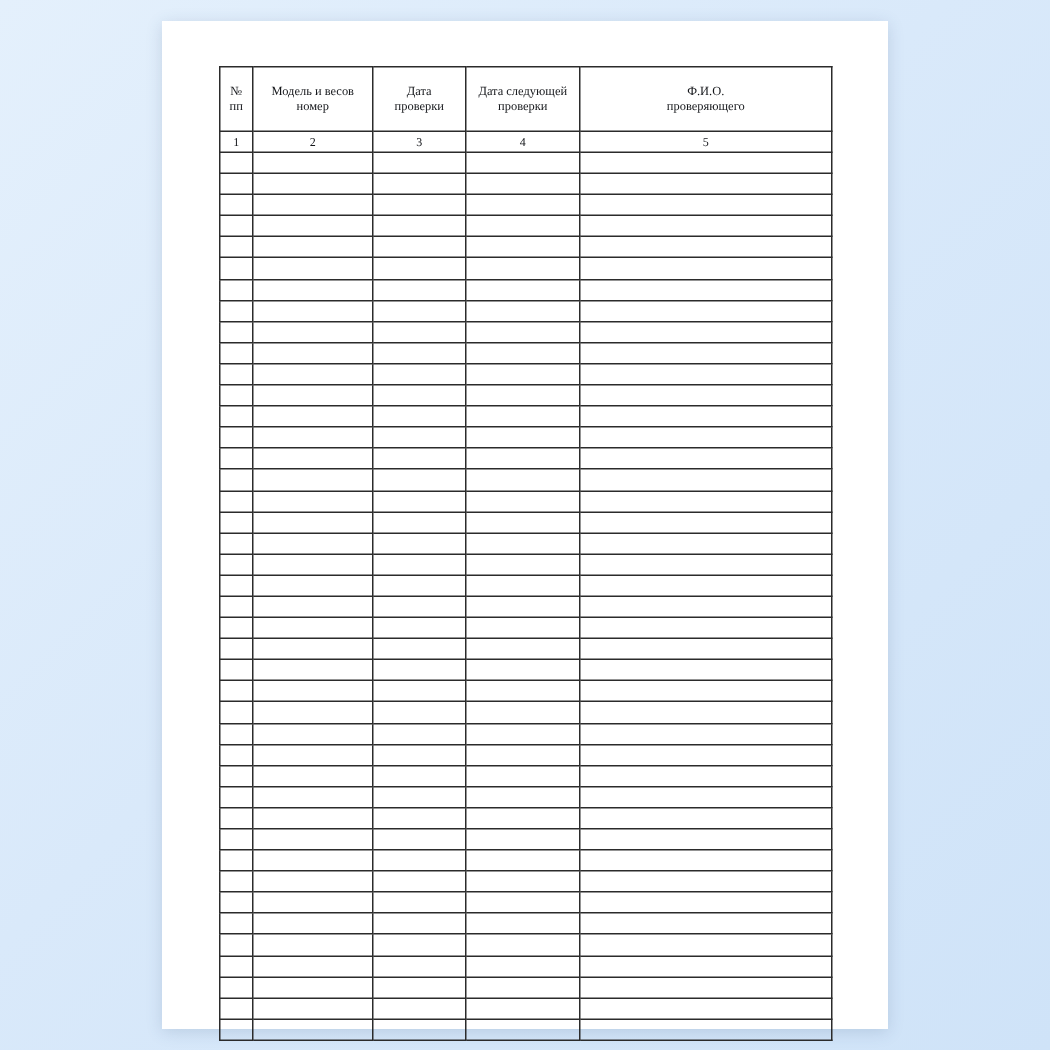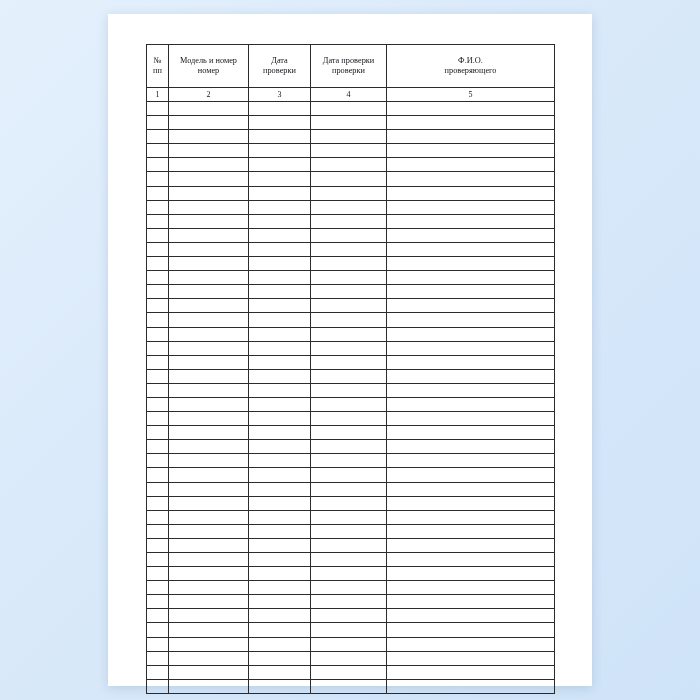--- a/index.html
+++ b/index.html
@@ -82,29 +82,29 @@
         <col class="col4">
         <col class="col5">
       </colgroup>
       <thead>
         <tr>
           <th>
             <span class="hdr-line">№</span>
             <span class="hdr-line">пп</span>
           </th>
           <th>
-            <span class="hdr-line">Модель и номер</span>
+            <span class="hdr-line">Модель и весов</span>
             <span class="hdr-line">номер</span>
           </th>
           <th>
             <span class="hdr-line">Дата</span>
             <span class="hdr-line">проверки</span>
           </th>
           <th>
-            <span class="hdr-line">Дата проверки</span>
+            <span class="hdr-line">Дата следующей</span>
             <span class="hdr-line">проверки</span>
           </th>
           <th>
             <span class="hdr-line">Ф.И.О.</span>
             <span class="hdr-line">проверяющего</span>
           </th>
         </tr>
       </thead>
       <tbody id="table-body">
         <tr class="numrow">

